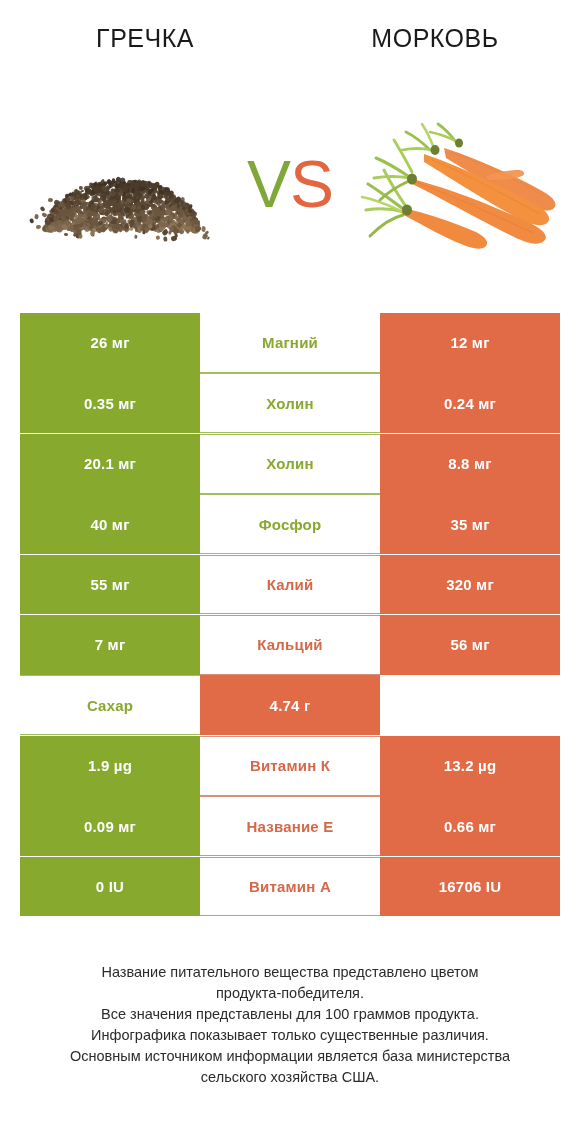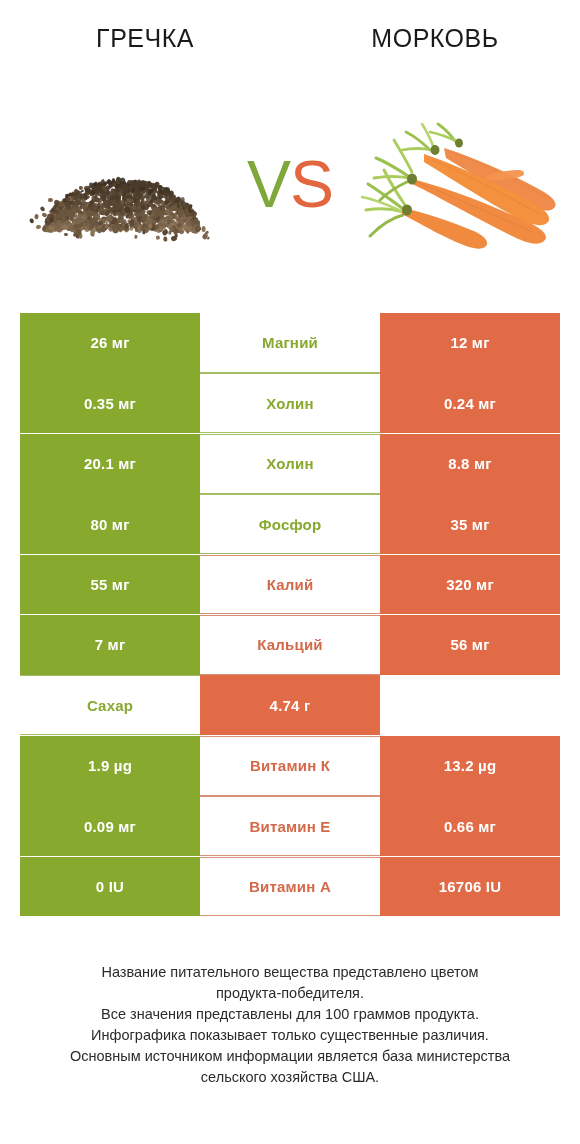--- a/index.html
+++ b/index.html
@@ -1525,21 +1525,21 @@
         <div class="cell-left">0.35 мг</div>
         <div class="cell-mid">Холин</div>
         <div class="cell-right">0.24 мг</div>
       </div>
       <div class="row win-left">
         <div class="cell-left">20.1 мг</div>
         <div class="cell-mid">Холин</div>
         <div class="cell-right">8.8 мг</div>
       </div>
       <div class="row win-left">
-        <div class="cell-left">80 мг</div>
+        <div class="cell-left">40 мг</div>
         <div class="cell-mid">Фосфор</div>
         <div class="cell-right">35 мг</div>
       </div>
       <div class="row win-right">
         <div class="cell-left">55 мг</div>
         <div class="cell-mid">Калий</div>
         <div class="cell-right">320 мг</div>
       </div>
       <div class="row win-right">
         <div class="cell-left">7 мг</div>
@@ -1550,21 +1550,21 @@
         <div class="cell-mid">Сахар</div>
         <div class="cell-right">4.74 г</div>
       </div>
       <div class="row win-right">
         <div class="cell-left">1.9 µg</div>
         <div class="cell-mid">Витамин К</div>
         <div class="cell-right">13.2 µg</div>
       </div>
       <div class="row win-right">
         <div class="cell-left">0.09 мг</div>
-        <div class="cell-mid">Витамин Е</div>
+        <div class="cell-mid">Название Е</div>
         <div class="cell-right">0.66 мг</div>
       </div>
       <div class="row win-right">
         <div class="cell-left">0 IU</div>
         <div class="cell-mid">Витамин А</div>
         <div class="cell-right">16706 IU</div>
       </div>
     </div>
 
   <div class="footer">

